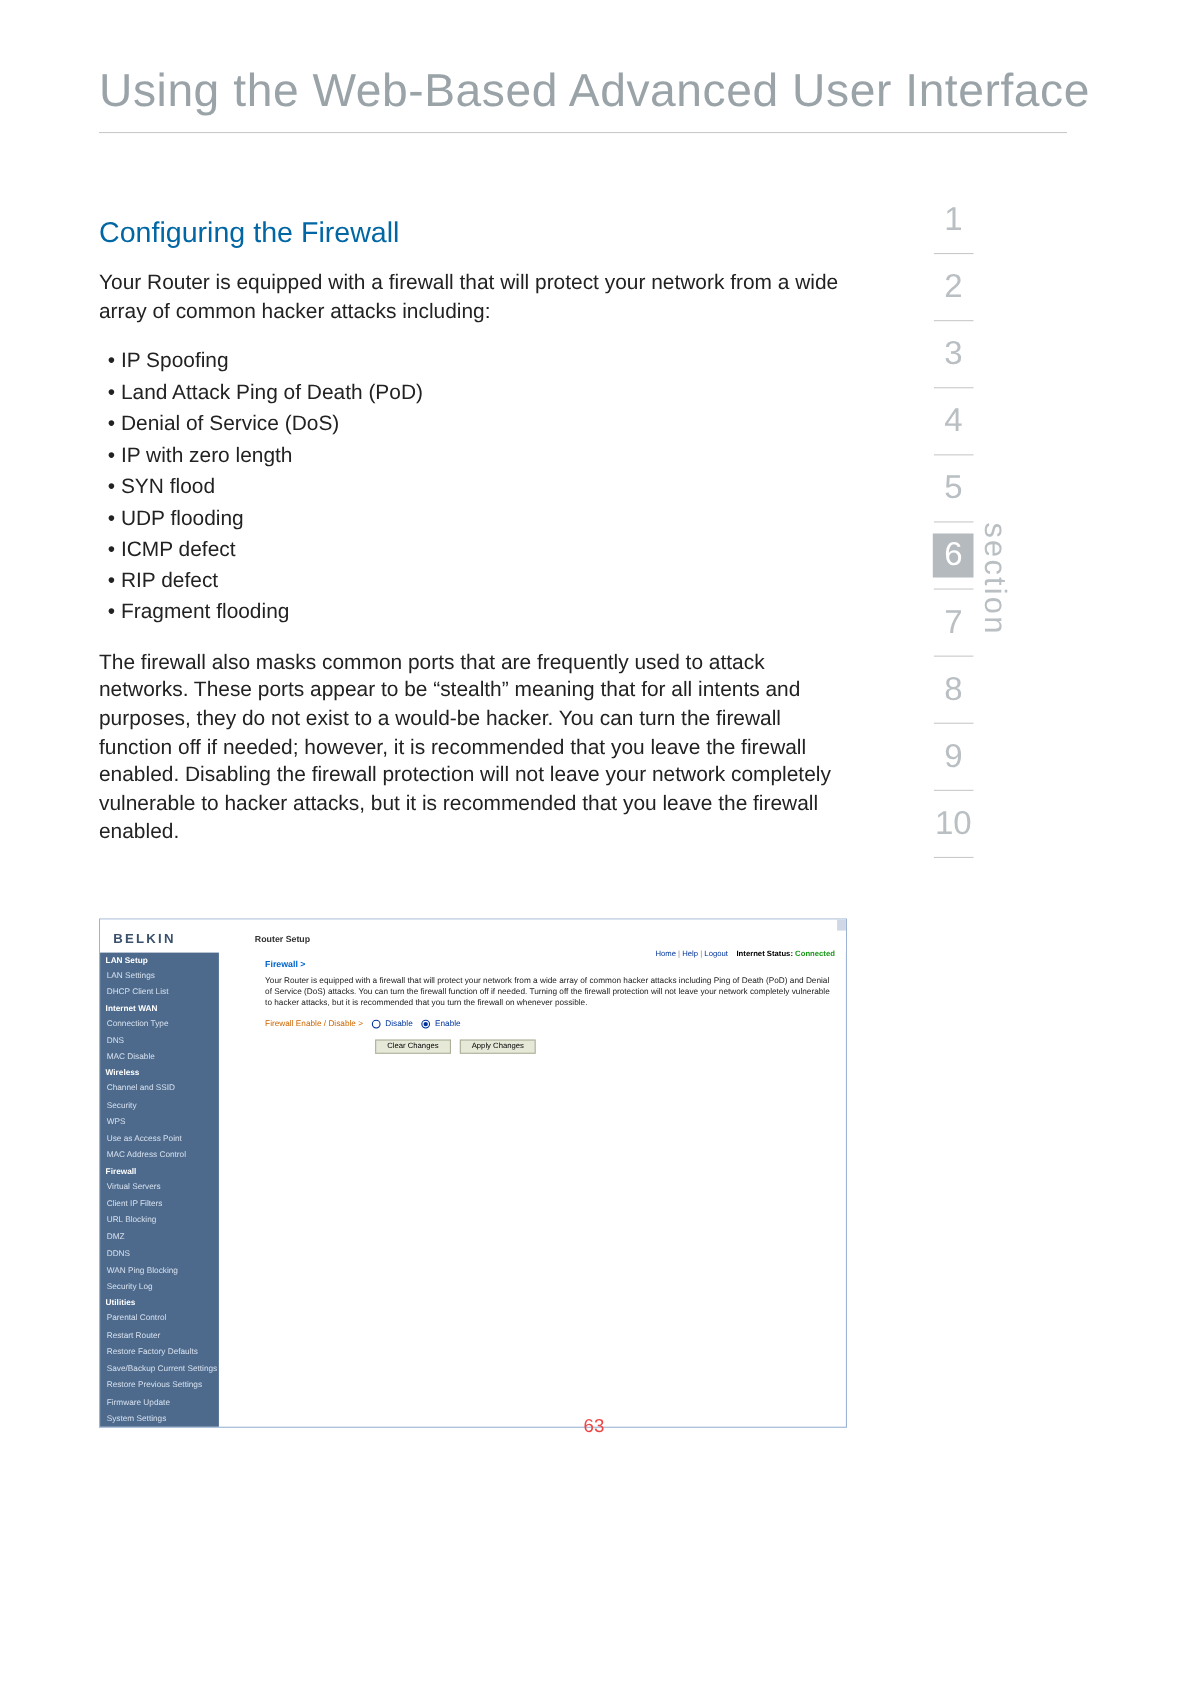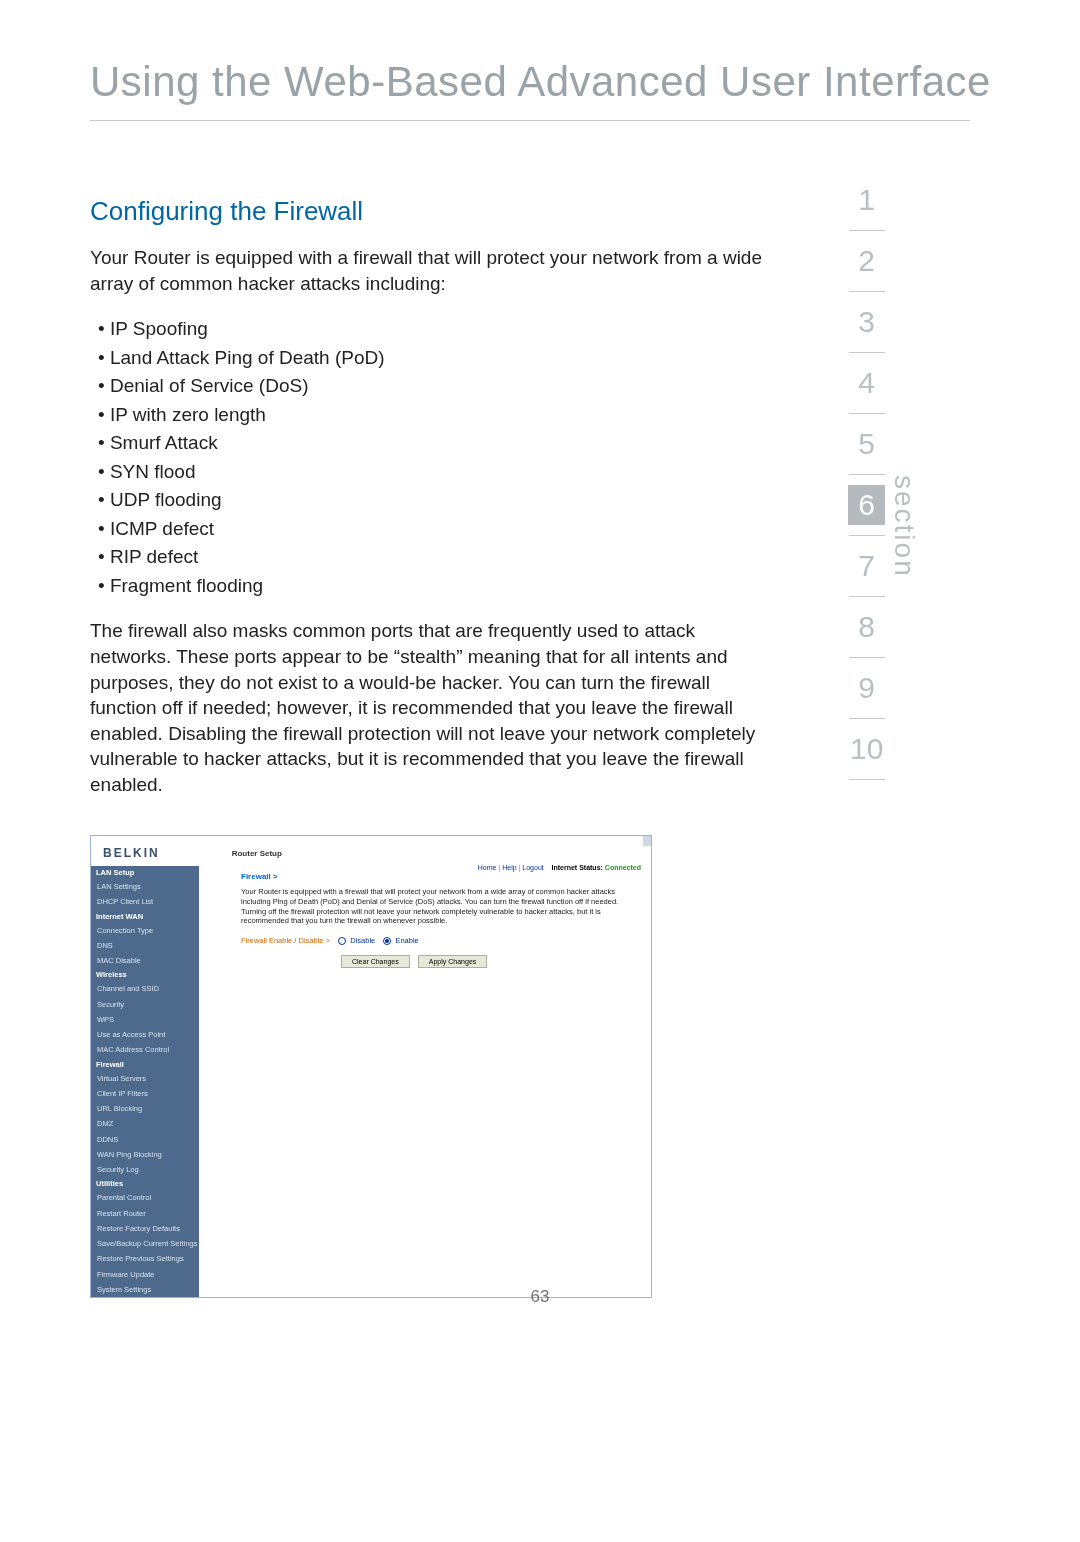--- a/index.html
+++ b/index.html
@@ -98,21 +98,21 @@
     font-weight: 300;
     writing-mode: vertical-rl;
     text-orientation: mixed;
   }
 
   
   .screenshot {
     position: absolute;
     top: 835px;
     left: 90px;
-    width: 562px;
+    width: 680px;
     border: 1px solid #9cb3d3;
     font-family: Verdana, sans-serif;
     font-size: 7.5px;
     background: #fff;
   }
   .ss-header {
     display: flex;
     justify-content: space-between;
     align-items: center;
     padding: 10px 12px 6px 12px;
@@ -224,38 +224,37 @@
     background: #d0d8e6;
   }
 
   .page-number {
     position: absolute;
     bottom: 235px;
     left: 0;
     width: 1080px;
     text-align: center;
     font-size: 17px;
-    color: #737373;
+    color: #ef4444;
   }
 </style>
 </head>
 <body>
 
 <div class="page-title">Using the Web-Based Advanced User Interface</div>
 <div class="hr"></div>
 
 <div class="content">
   <div class="subtitle">Configuring the Firewall</div>
   <div class="body-text">Your Router is equipped with a firewall that will protect your network from a wide array of common hacker attacks including:</div>
   <ul class="attack-list" id="attack-list">
       <li>IP Spoofing</li>
       <li>Land Attack Ping of Death (PoD)</li>
       <li>Denial of Service (DoS)</li>
       <li>IP with zero length</li>
-      <li>Smurf Attack</li>
       <li>SYN flood</li>
       <li>UDP flooding</li>
       <li>ICMP defect</li>
       <li>RIP defect</li>
       <li>Fragment flooding</li>
     </ul>
   <div class="body-text">The firewall also masks common ports that are frequently used to attack networks. These ports appear to be “stealth” meaning that for all intents and purposes, they do not exist to a would-be hacker. You can turn the firewall function off if needed; however, it is recommended that you leave the firewall enabled. Disabling the firewall protection will not leave your network completely vulnerable to hacker attacks, but it is recommended that you leave the firewall enabled.</div>
 </div>
 
 <div class="section-nav" id="section-nav"><div class="num">1</div><div class="sep"></div><div class="num">2</div><div class="sep"></div><div class="num">3</div><div class="sep"></div><div class="num">4</div><div class="sep"></div><div class="num">5</div><div class="sep"></div><div class="num active">6</div><div class="sep"></div><div class="num">7</div><div class="sep"></div><div class="num">8</div><div class="sep"></div><div class="num">9</div><div class="sep"></div><div class="num">10</div><div class="sep"></div></div>

